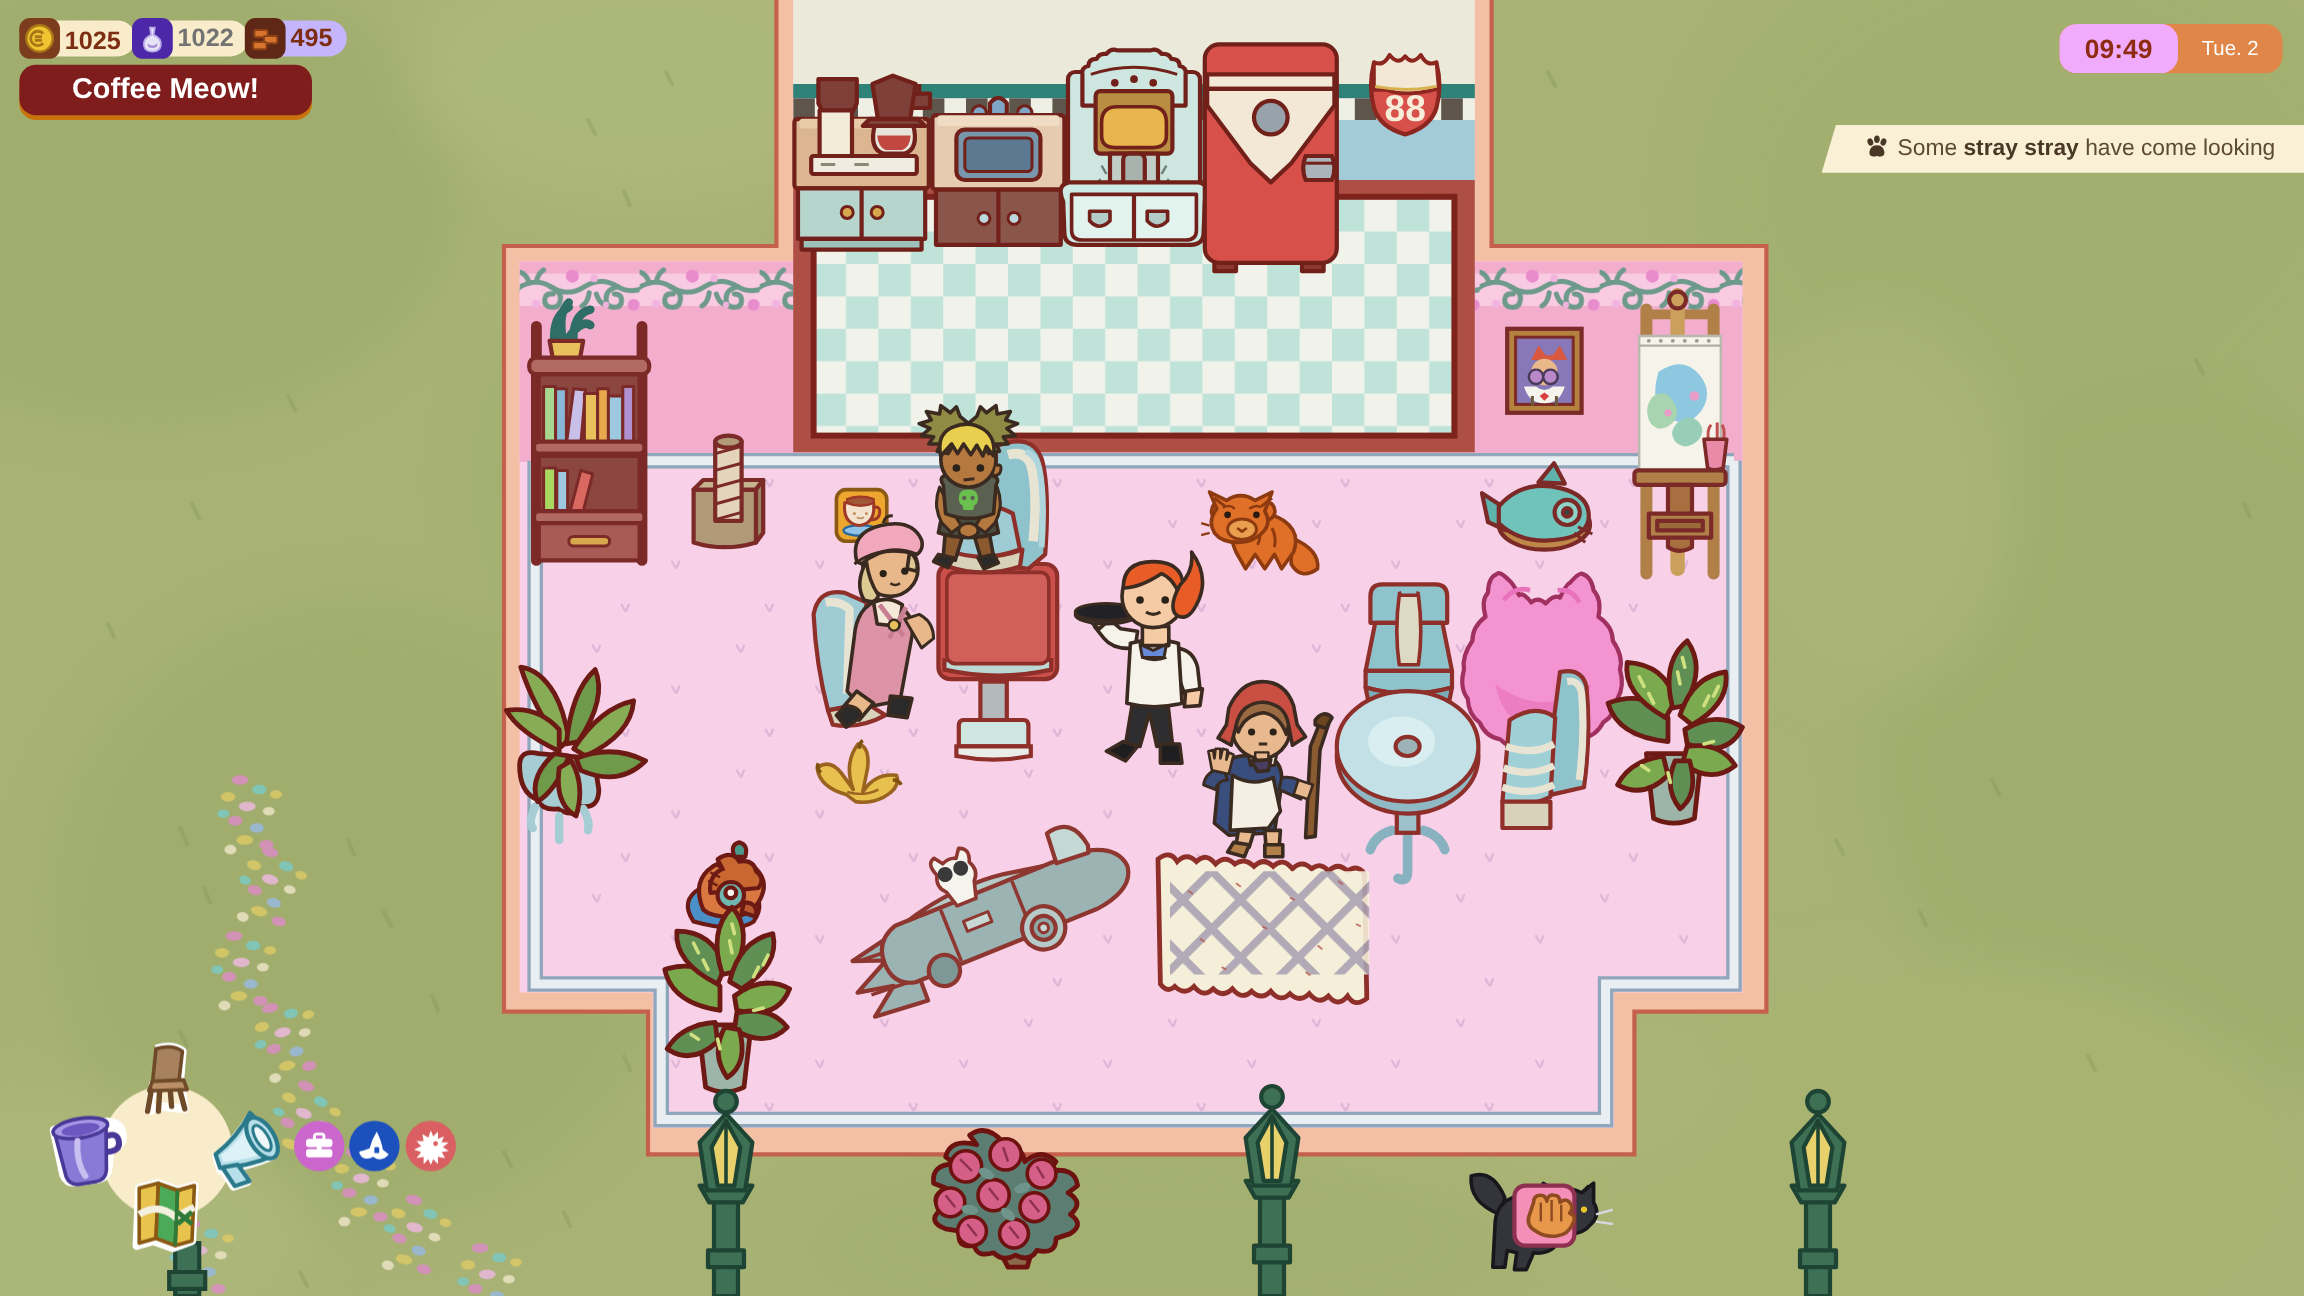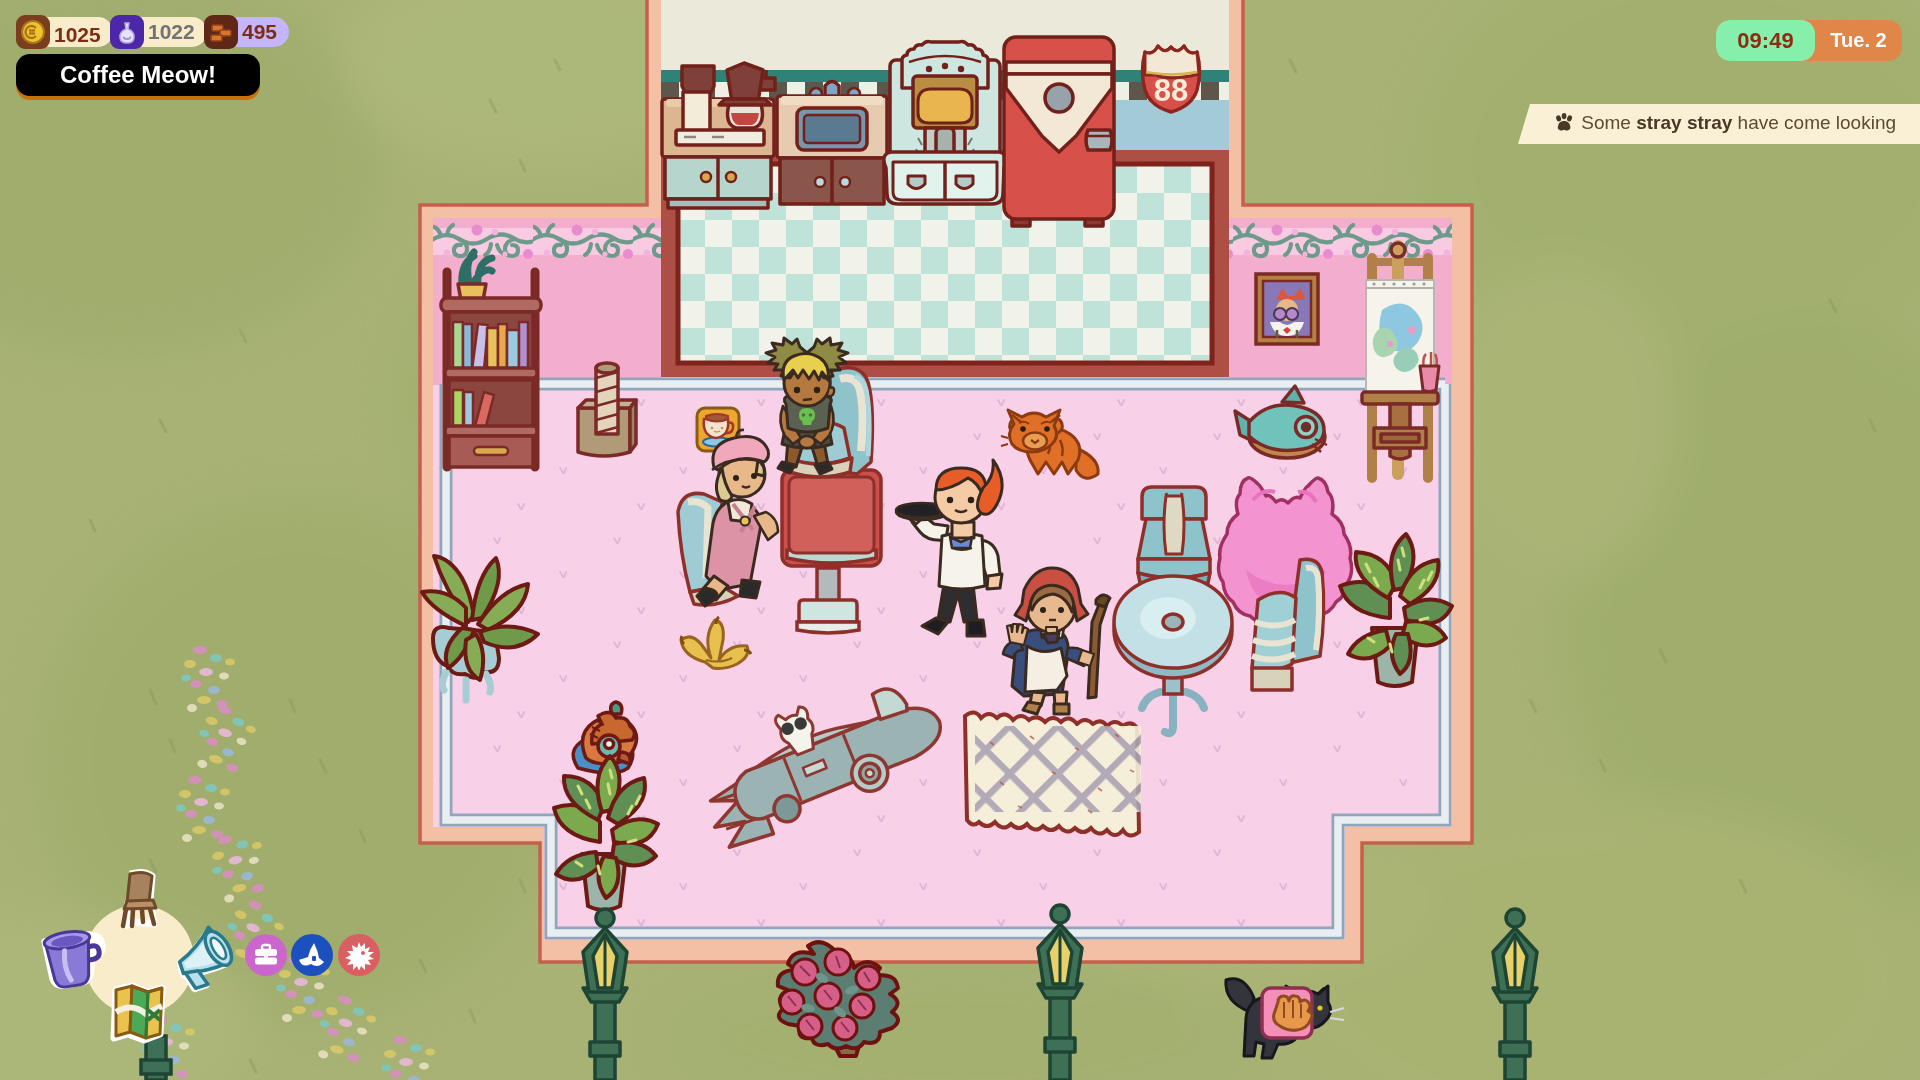--- a/index.html
+++ b/index.html
@@ -727,30 +727,30 @@
         <g fill="#d8742e" stroke="#8e4214" stroke-width="1.6">
           <rect x="4" y="6" width="11" height="6" rx="1"></rect>
           <rect x="12" y="11" width="11" height="6" rx="1"></rect>
           <rect x="3" y="16" width="11" height="6" rx="1"></rect>
         </g>
       </svg>
  </div>
  <span style="font-size:21px;font-weight:bold;color:#7c2d12">495</span>
 </div>
 
-<div class="abs" style="left:16px;top:54px;width:244px;height:42px;background:#000000;border-radius:14px;box-shadow:0 4px 0 #c9720c;display:flex;align-items:center;justify-content:center">
+<div class="abs" style="left:16px;top:54px;width:244px;height:42px;background:#7f1d1d;border-radius:14px;box-shadow:0 4px 0 #c9720c;display:flex;align-items:center;justify-content:center">
  <span style="font-size:24px;font-weight:bold;color:#fff">Coffee Meow!</span>
 </div>
 
 <div class="abs" style="left:1716px;top:20px;width:186px;height:41px;background:#e08648;border-radius:14px;overflow:hidden;display:flex">
- <div style="width:99px;height:41px;background:#86efac;border-radius:14px;display:flex;align-items:center;justify-content:center">
+ <div style="width:99px;height:41px;background:#f0abfc;border-radius:14px;display:flex;align-items:center;justify-content:center">
   <span style="font-size:22px;font-weight:bold;color:#8e2c12">09:49</span>
  </div>
  <div style="flex:1;display:flex;align-items:center;justify-content:center">
-  <span style="font-size:20px;font-weight:bold;color:#fff">Tue. 2</span>
+  <span style="font-size:17px;font-weight:normal;color:#fff">Tue. 2</span>
  </div>
 </div>
 
 <div class="abs" style="left:1516px;top:104px;width:404px;height:40px">
  <svg width="404" height="44" viewBox="0 0 404 44" style="position:absolute;left:0;top:0">
   <path d="M14,0 L404,0 L404,40 L2,40 Z" fill="#faf0d6"></path>
  </svg>
  <div style="position:absolute;left:38px;top:8px;font-size:19px;color:#5c4a36;white-space:nowrap">
   <svg width="22" height="20" viewBox="0 0 24 22" style="vertical-align:-3px">
         <g fill="#4a3826">

